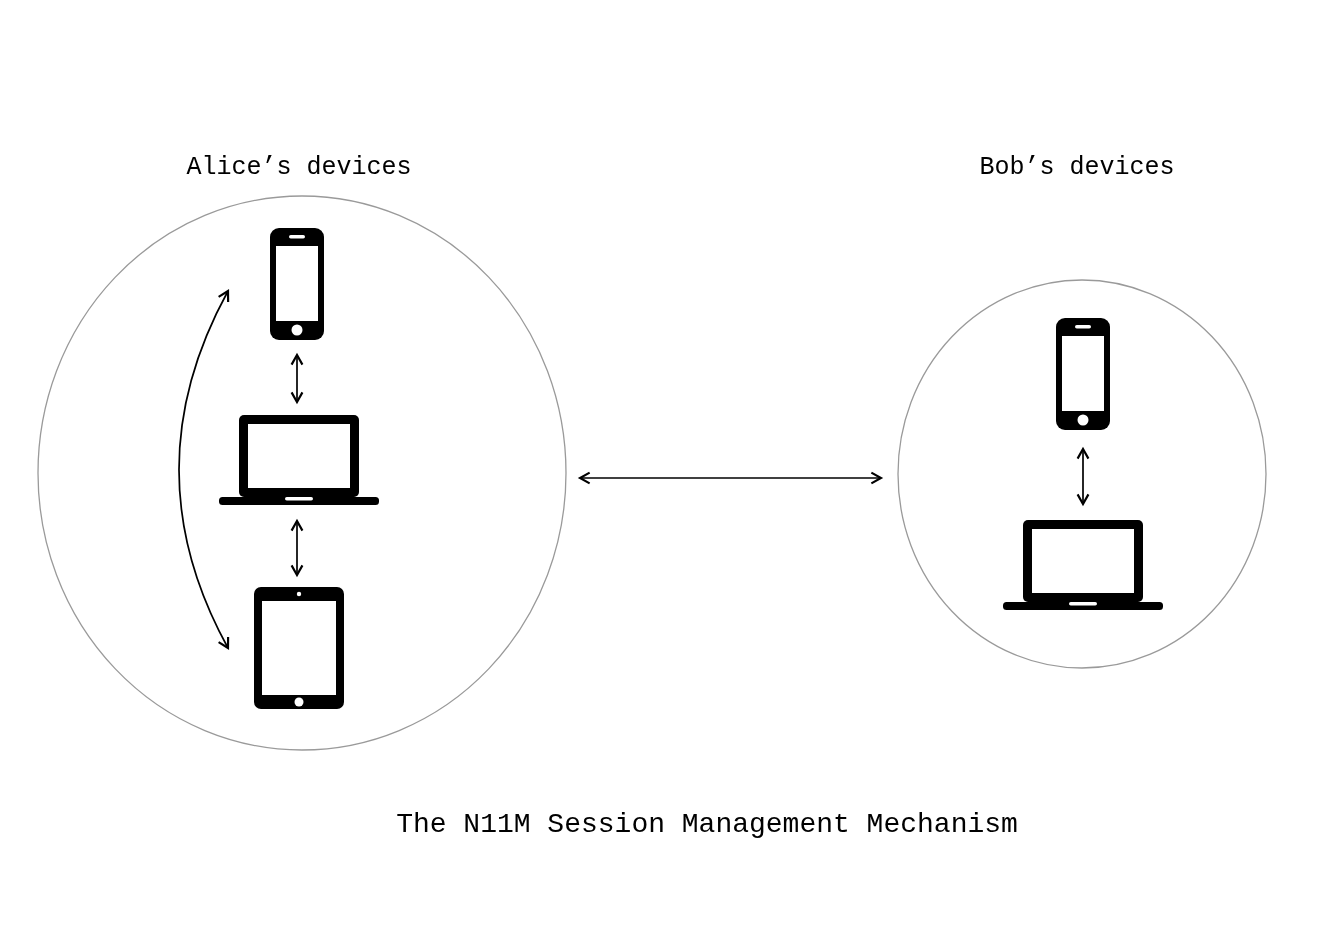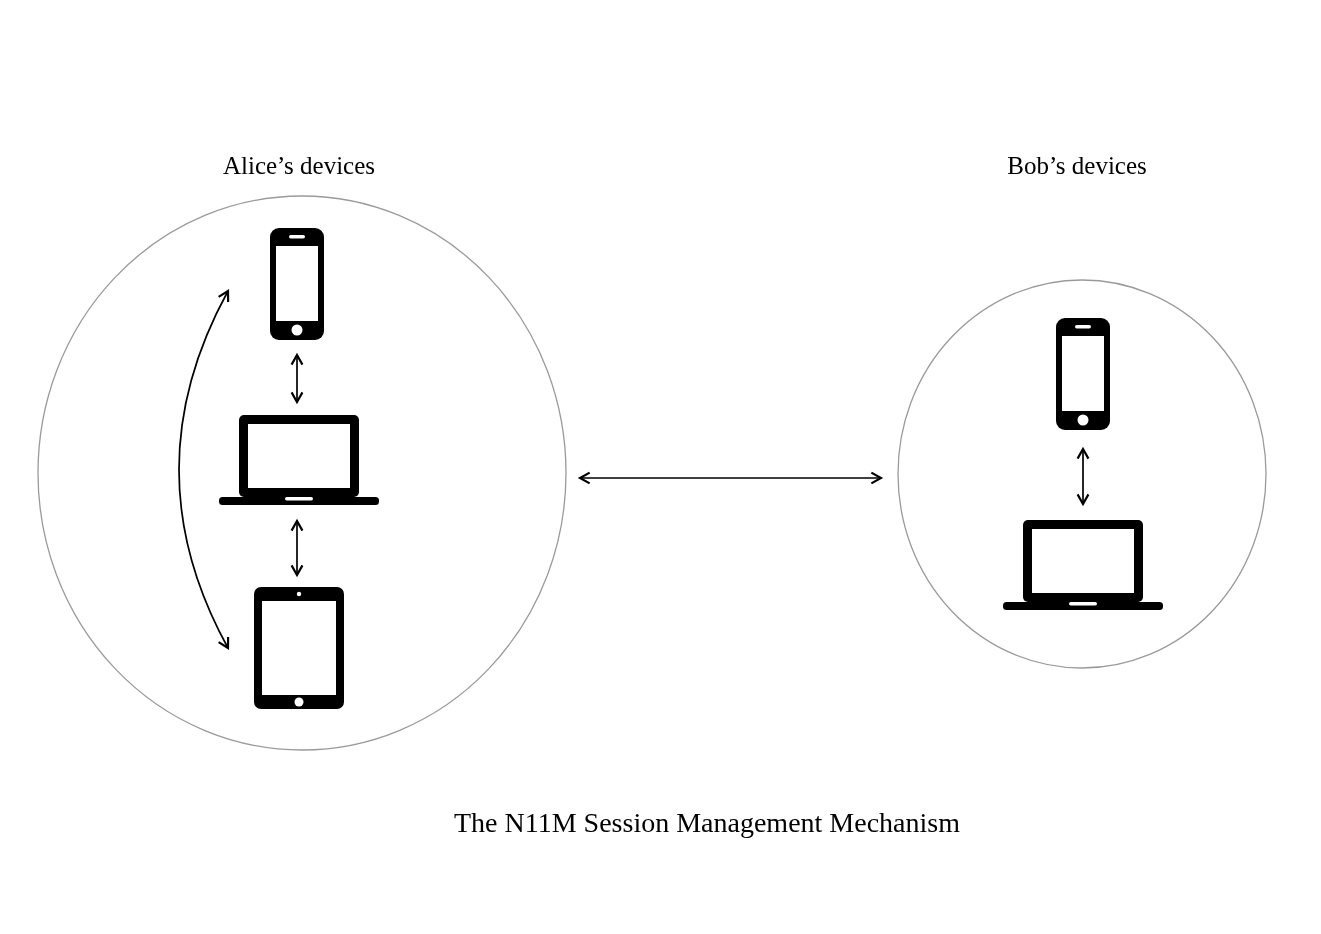--- a/index.html
+++ b/index.html
@@ -5,21 +5,21 @@
   html, body {
     margin: 0;
     padding: 0;
     background: var(--color-background, #ffffff);
   }
   .canvas {
     position: relative;
     width: 1321px;
     height: 934px;
     background: var(--color-background, #ffffff);
-    font-family: Liberation Serif, serif;
+    font-family: Liberation Mono, monospace;
     overflow: hidden;
   }
   svg { display: block; }
   .device-fill { fill: var(--color-device, #000000); }
   .screen-fill { fill: var(--color-background, #ffffff); }
   .boundary {
     fill: none;
     stroke: var(--color-boundary, #9a9a9a);
     stroke-width: 1.3;
   }

